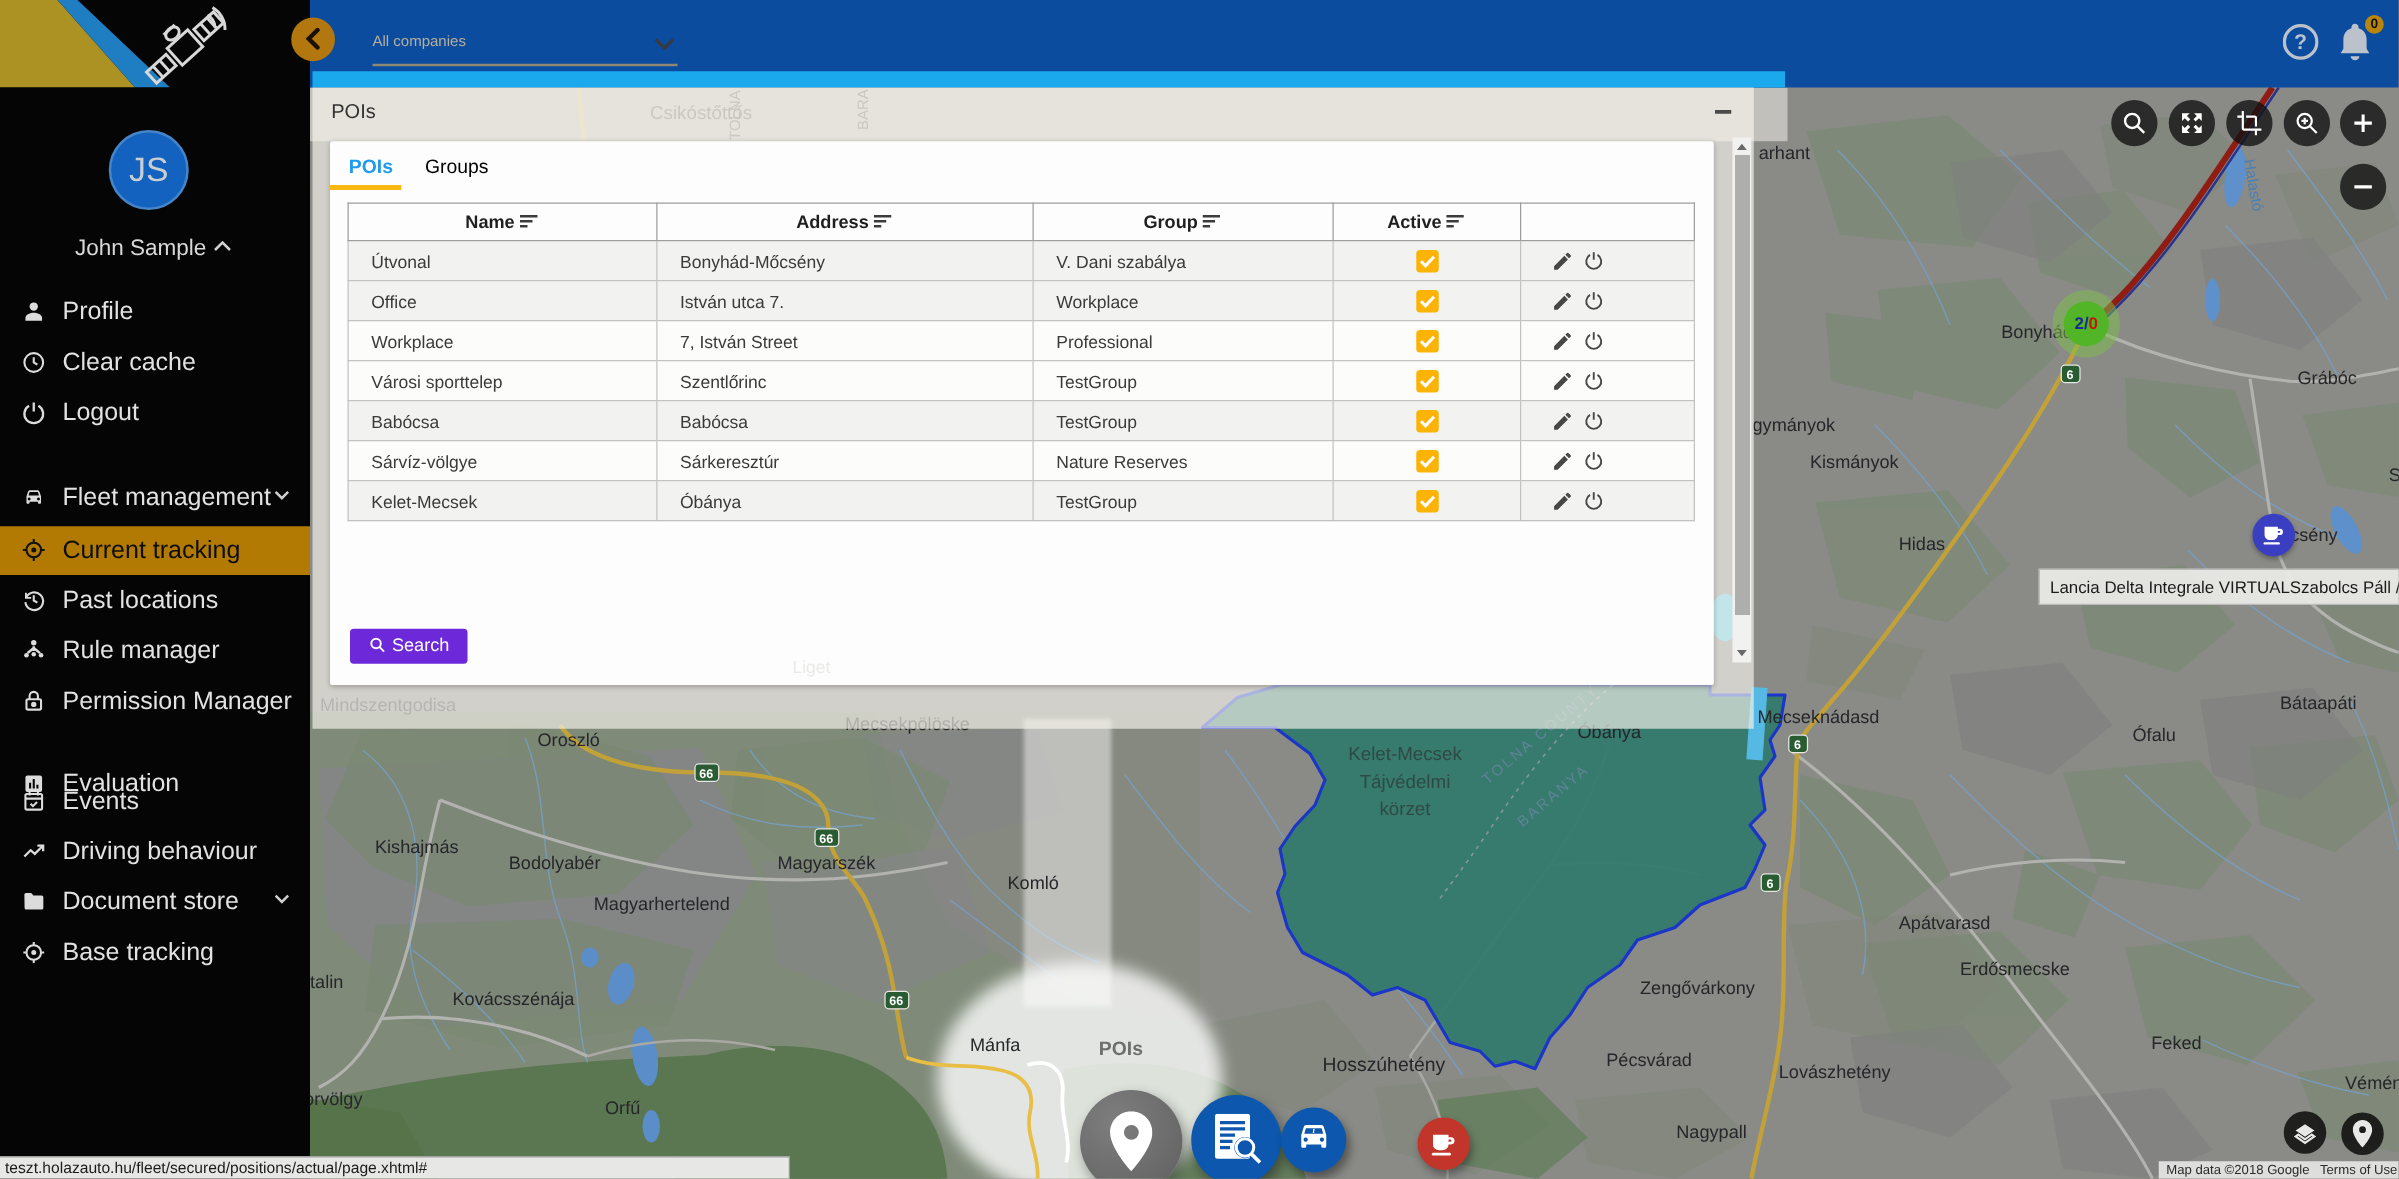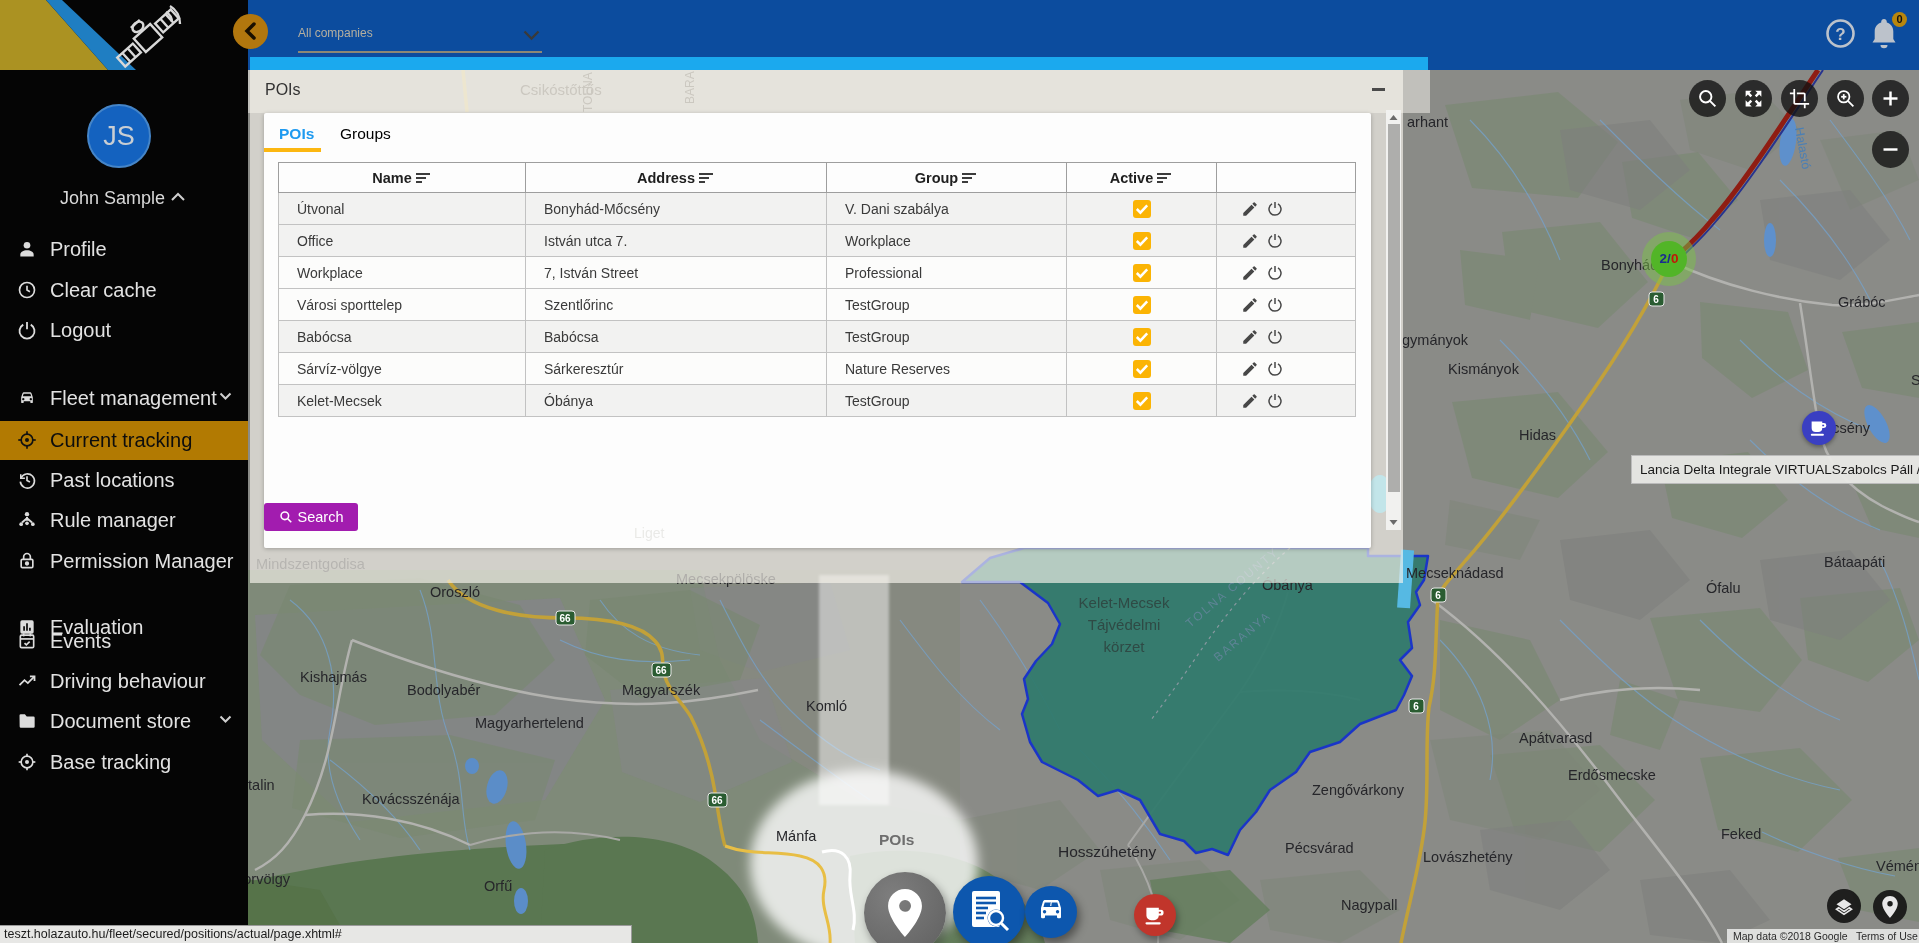--- a/index.html
+++ b/index.html
@@ -20,21 +20,21 @@
 #poitable td,#poitable th{border:1px solid #C2C2C2;height:32px;padding:0 0 0 18px;text-align:left;font-weight:normal}
 #poitable thead th{height:30px;font-weight:bold;color:#1F1F1F;font-size:14.5px;text-align:center;padding:0;border:1px solid #9E9E9E}
 #poitable{border:1px solid #9E9E9E}
 tr.odd td{background:#F2F2F1}
 tr.even td{background:#FCFCFB}
 tr.sel td{background:#D5DEDE}
 .ckb{width:18px;height:18px;border-radius:3px;background:#FBB404;margin:auto;position:relative}
 .ckbu{width:18px;height:18px;border-radius:1px;background:#FDFDFD;border:2.5px solid #4F4F4F;margin:auto}
 .acts{padding:0!important;text-align:center!important}
 td.icn{padding:0 0 0 20px!important;text-align:left!important}
-#searchbtn{position:absolute;left:0;top:390px;width:94px;height:28px;background:#a21caf;border-radius:3px;color:#FFF;font-size:14.5px;line-height:28px;text-align:center}
+#searchbtn{position:absolute;left:16px;top:390px;width:94px;height:28px;background:#6d28d9;border-radius:3px;color:#FFF;font-size:14.5px;line-height:28px;text-align:center}
 .mapbtn{position:absolute;width:37px;height:37px;border-radius:50%;background:rgba(17,17,17,0.78);z-index:2}
 .mapbtn svg{position:absolute;left:8px;top:8px}
 #statusbar{position:absolute;left:0;top:925px;width:632px;height:18px;background:#E7E7E5;border-top:1px solid #9A9A9A;border-right:1px solid #9A9A9A;z-index:8;font-size:12.5px;color:#1C1C1C;line-height:17px;padding-left:4px}
 #attrib{position:absolute;left:1727px;top:929px;width:192px;height:14px;background:rgba(255,255,255,0.72);z-index:2;font-size:10.5px;color:#2B2B2B;line-height:14px}
 </style>
 </head>
 <body>
 <svg id="mapsvg" width="1919" height="943" viewBox="0 0 1919 943">
 <defs>
       <filter id="bl" x="-50%" y="-50%" width="200%" height="200%">

